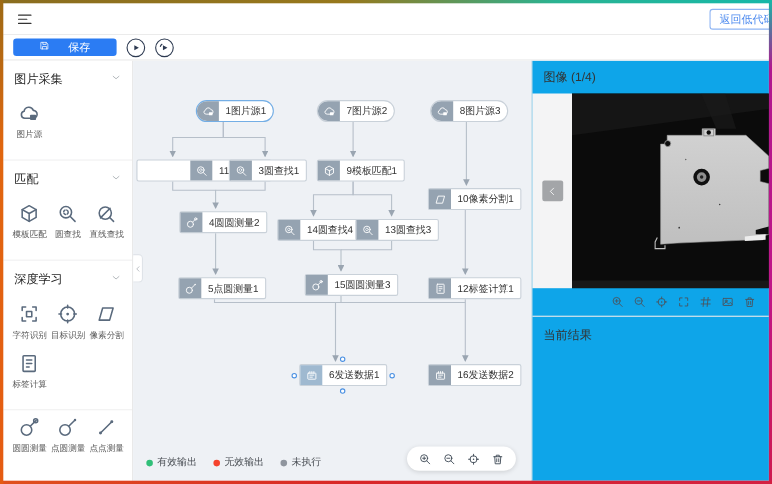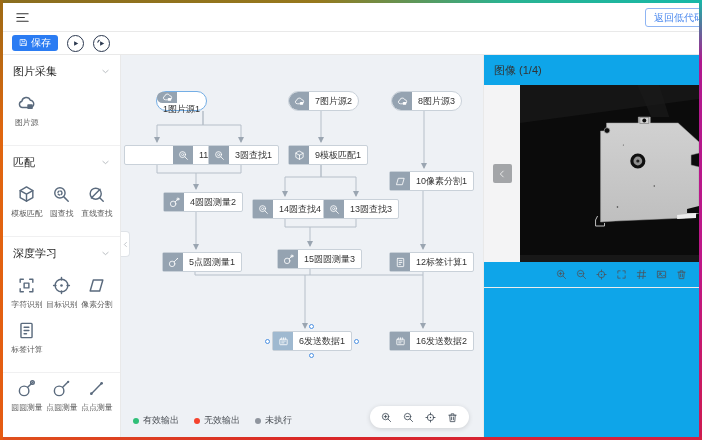--- a/index.html
+++ b/index.html
@@ -15,21 +15,21 @@
 
   
   .topbar{position:absolute;top:3px;left:3px;right:3px;height:29px;background:#fff;border-bottom:1px solid #e9e9e9;z-index:5;}
   .menu-btn{position:absolute;left:11px;top:7px;width:16px;height:16px;color:#333;cursor:pointer;background:none;border:none;padding:0;}
   .menu-btn svg{width:15px;height:15px;}
   .back-btn{position:absolute;right:-14px;top:5px;height:19px;background:#fff;border:1px solid #8fb5f3;
             border-radius:3px;color:#4e8bef;font-size:10px;padding:0 8px;white-space:nowrap;font-family:inherit;}
   .toolbar{position:absolute;top:32px;left:3px;right:3px;height:23px;background:#fff;border-bottom:1px solid #e9e9e9;
            display:flex;align-items:center;padding-left:9px;z-index:5;}
   .save-btn{height:16px;background:#2b7cf3;color:#fff;border:none;border-radius:3px;font-size:10px;
-            display:inline-flex;align-items:center;gap:3px;padding:0 7px;font-family:inherit;}
+            display:inline-flex;align-items:center;gap:17px;padding:0 24px;font-family:inherit;}
   .save-btn svg{width:9px;height:9px;}
   .round-btn{width:17px;height:17px;border-radius:50%;border:1px solid #2c3950;background:#fff;color:#2c3950;
              display:flex;align-items:center;justify-content:center;padding:0;margin-left:9px;}
   .round-btn svg{width:11px;height:11px;}
 
   
   .body{position:absolute;top:55px;left:3px;right:3px;bottom:3px;display:flex;background:#fff;}
 
   
   .sidebar{width:118px;border-right:1px solid #e9e9e9;background:#fff;overflow:hidden;flex:none;}
@@ -266,21 +266,21 @@
           <path d="M164,164 V172 H189 V191" fill="none" stroke="#b6bfc9" stroke-width="1" marker-end="url(#arr)"></path>
           <path d="M235,164 V172 H189" fill="none" stroke="#b6bfc9" stroke-width="1"></path>
           <path d="M303,56 V113" fill="none" stroke="#b6bfc9" stroke-width="1" marker-end="url(#arr)"></path>
           <path d="M302,136 V194" fill="none" stroke="#b6bfc9" stroke-width="1" marker-end="url(#arr)"></path>
           <path d="M74,217 V220 H302" fill="none" stroke="#b6bfc9" stroke-width="1"></path>
           <path d="M189,214 V220" fill="none" stroke="#b6bfc9" stroke-width="1"></path>
           <path d="M302,217 V273" fill="none" stroke="#b6bfc9" stroke-width="1" marker-end="url(#arr)"></path>
           <path d="M184,220 V273" fill="none" stroke="#b6bfc9" stroke-width="1" marker-end="url(#arr)"></path>
         </svg>
       <div id="nodes">
-          <div class="node pill accent" style="left: 35px; top: 36px; flex-direction: column;">
+          <div class="node pill accent" style="left: 57px; top: 36px;">
             <span class="nicon">
               <svg viewBox="0 0 24 24" fill="none" stroke="currentColor" stroke-width="1.8" stroke-linecap="round" stroke-linejoin="round">
                 <path d="M7 17a4 4 0 0 1-.8-7.9 5.5 5.5 0 0 1 10.6-1.1A4.3 4.3 0 0 1 16.5 17z"></path>
                 <rect x="13" y="13" width="7" height="6" rx="1" fill="currentColor" stroke="none"></rect>
               </svg>
             </span>
             <span class="nlabel">1图片源1</span>
           </div>
           <div class="node pill" style="left: 167px; top: 36px;">
             <span class="nicon">
@@ -544,15 +544,16 @@
             </svg>
           </button>
           <button class="pbtn">
             <svg viewBox="0 0 24 24" fill="none" stroke="currentColor" stroke-width="1.8" stroke-linecap="round" stroke-linejoin="round">
               <path d="M4 7h16M9 7V4h6v3M6 7l1 14h10l1-14"></path>
               <path d="M10 11v6M14 11v6"></path>
             </svg>
           </button>
         </div>
       <div class="pdivider"></div>
+      <div class="result-title">当前结果</div>
     </section>
   </div>
 </div>
 
 </body></html>

